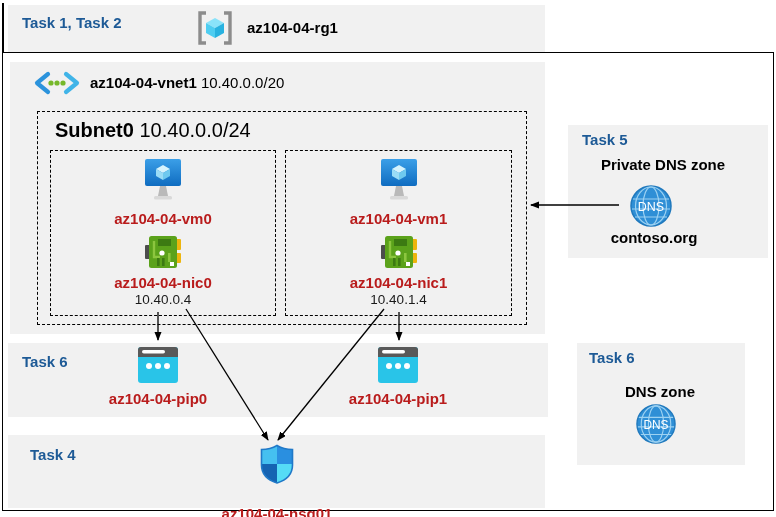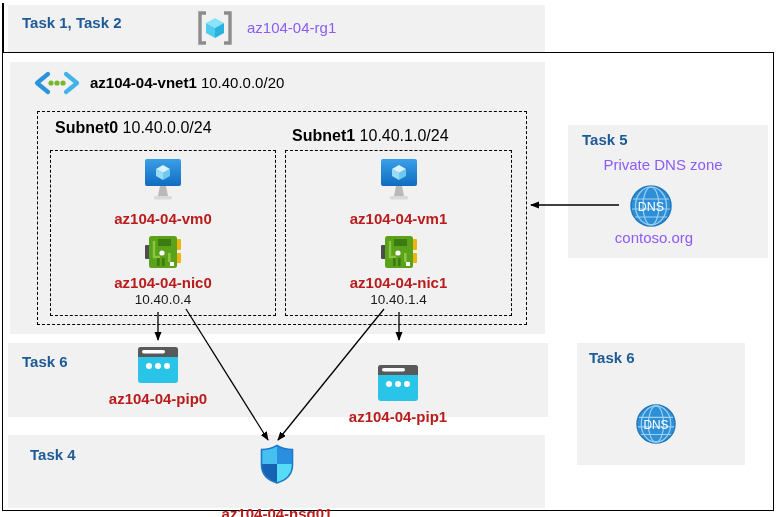--- a/index.html
+++ b/index.html
@@ -1,25 +1,25 @@
 <!DOCTYPE html>
 <html><head>
 <meta charset="utf-8">
 <style>
   html,body{margin:0;padding:0;background:#fff;}
   .page{position:relative;width:776px;height:517px;background:#fff;
         font-family:"Liberation Sans",sans-serif;color:#000;overflow:hidden;}
   .abs{position:absolute;}
   .band{position:absolute;background:#f1f1f1;}
   .task-label{position:absolute;font-weight:bold;font-size:15px;color:#1d5a96;white-space:nowrap;}
-  .bold15{font-weight:normal;font-size:15px;color:#8b5cf6;white-space:nowrap;}
+  .bold15{font-weight:bold;font-size:15px;color:#000000;white-space:nowrap;}
   .outer-rect{position:absolute;left:2px;top:52px;width:770px;height:457px;border:1.6px solid #000;}
   .left-tick{position:absolute;left:2px;top:3px;width:1.6px;height:49px;background:#000;}
   .dashed{position:absolute;border:1.2px dashed #000;}
-  .subnet-label{position:absolute;font-size:16px;white-space:nowrap;}
+  .subnet-label{position:absolute;font-size:20px;white-space:nowrap;}
   .subnet-label b{font-weight:bold;}
   .node-col{position:absolute;display:flex;flex-direction:column;align-items:center;}
   .node-label{font-weight:bold;font-size:15px;color:#b91c1c;white-space:nowrap;}
   .ip-label{font-size:13.5px;color:#1a1a1a;margin-top:1px;}
   .center-text{position:absolute;text-align:center;}
   .arrow-layer{position:absolute;left:0;top:0;width:776px;height:517px;pointer-events:none;z-index:6;}
   svg.icon{display:block;}
 </style>
 </head>
 <body>
@@ -86,24 +86,20 @@
       <circle cx="19" cy="18" r="2.6" fill="#fff"></circle>
       <rect x="14" y="23" width="2.6" height="8" fill="#3c7a12"></rect>
       <rect x="19" y="23" width="2.6" height="8" fill="#3c7a12"></rect>
       <rect x="25" y="18" width="2.6" height="9" fill="#8cc63f"></rect>
       <rect x="27" y="27" width="4" height="4" fill="#fff"></rect>
     </svg>
     <div class="node-label" style="margin-top:5px;">az104-04-nic0</div>
     <div class="ip-label">10.40.0.4</div>
   </div>
 
-  <div class="subnet-label" style="left:292px;top:127px;">
-    <b>Subnet1</b>
-    <span>10.40.1.0/24</span>
-  </div>
   <div class="dashed" style="left:285px;top:150px;width:225px;height:164px;"></div>
   <div class="node-col" style="left:287px;top:158px;width:223px;">
     <svg class="icon" width="40" height="46" viewBox="0 0 40 46">
       <defs>
           <linearGradient id="vmg1" x1="0" y1="0" x2="0" y2="1">
         <stop offset="0" stop-color="#3b9fe8"></stop>
             <stop offset="1" stop-color="#0f6cc0"></stop>
           </linearGradient>
         </defs>
       <rect x="2" y="1" width="36" height="27" rx="2" fill="url(#vmg1)"></rect>
@@ -137,21 +133,21 @@
     <svg class="icon" width="42" height="38" viewBox="0 0 42 38">
       <rect x="1" y="1" width="40" height="36" rx="3" fill="#29c4e8"></rect>
       <path d="M1 11 V4 a3 3 0 0 1 3 -3 h34 a3 3 0 0 1 3 3 v7 Z" fill="#595959"></path>
       <rect x="5" y="4" width="23" height="3.6" rx="1.8" fill="#fff"></rect>
       <circle cx="12" cy="20" r="3" fill="#fff"></circle>
       <circle cx="21" cy="20" r="3" fill="#fff"></circle>
       <circle cx="30" cy="20" r="3" fill="#fff"></circle>
     </svg>
     <div class="node-label" style="margin-top:6px;">az104-04-pip0</div>
   </div>
-  <div class="node-col" style="left:328px;top:364px;width:140px;">
+  <div class="node-col" style="left:328px;top:346px;width:140px;">
     <svg class="icon" width="42" height="38" viewBox="0 0 42 38">
       <rect x="1" y="1" width="40" height="36" rx="3" fill="#29c4e8"></rect>
       <path d="M1 11 V4 a3 3 0 0 1 3 -3 h34 a3 3 0 0 1 3 3 v7 Z" fill="#595959"></path>
       <rect x="5" y="4" width="23" height="3.6" rx="1.8" fill="#fff"></rect>
       <circle cx="12" cy="20" r="3" fill="#fff"></circle>
       <circle cx="21" cy="20" r="3" fill="#fff"></circle>
       <circle cx="30" cy="20" r="3" fill="#fff"></circle>
     </svg>
     <div class="node-label" style="margin-top:6px;">az104-04-pip1</div>
   </div>
@@ -183,20 +179,21 @@
     <circle cx="21" cy="21" r="20" fill="#2f8fd6" stroke="#2079bd" stroke-width="1.5"></circle>
     <ellipse cx="21" cy="21" rx="8" ry="19" fill="none" stroke="#9dd2f2" stroke-width="1.2"></ellipse>
     <ellipse cx="21" cy="21" rx="15.5" ry="19" fill="none" stroke="#9dd2f2" stroke-width="1.2"></ellipse>
     <path d="M3 14 H39 M2 24 H40 M5 32 H37" fill="none" stroke="#9dd2f2" stroke-width="1.2"></path>
     <text x="21" y="26" text-anchor="middle" font-size="12.5" fill="#ffffff" font-family="Liberation Sans, sans-serif">DNS</text>
   </svg>
   <div class="center-text bold15" style="left:568px;top:229px;width:172px;">contoso.org</div>
 
   <div class="band" style="left:577px;top:343px;width:168px;height:122px;"></div>
   <div class="task-label" style="left:589px;top:349px;">Task 6</div>
+  <div class="center-text bold15" style="left:577px;top:383px;width:166px;">DNS zone</div>
   <svg class="icon abs" style="left:636px;top:404px;" width="40" height="40" viewBox="0 0 42 42">
     <circle cx="21" cy="21" r="20" fill="#2f8fd6" stroke="#2079bd" stroke-width="1.5"></circle>
     <ellipse cx="21" cy="21" rx="8" ry="19" fill="none" stroke="#9dd2f2" stroke-width="1.2"></ellipse>
     <ellipse cx="21" cy="21" rx="15.5" ry="19" fill="none" stroke="#9dd2f2" stroke-width="1.2"></ellipse>
     <path d="M3 14 H39 M2 24 H40 M5 32 H37" fill="none" stroke="#9dd2f2" stroke-width="1.2"></path>
     <text x="21" y="26" text-anchor="middle" font-size="12.5" fill="#ffffff" font-family="Liberation Sans, sans-serif">DNS</text>
   </svg>
 
   <svg class="arrow-layer" viewBox="0 0 776 517">
     <defs>

